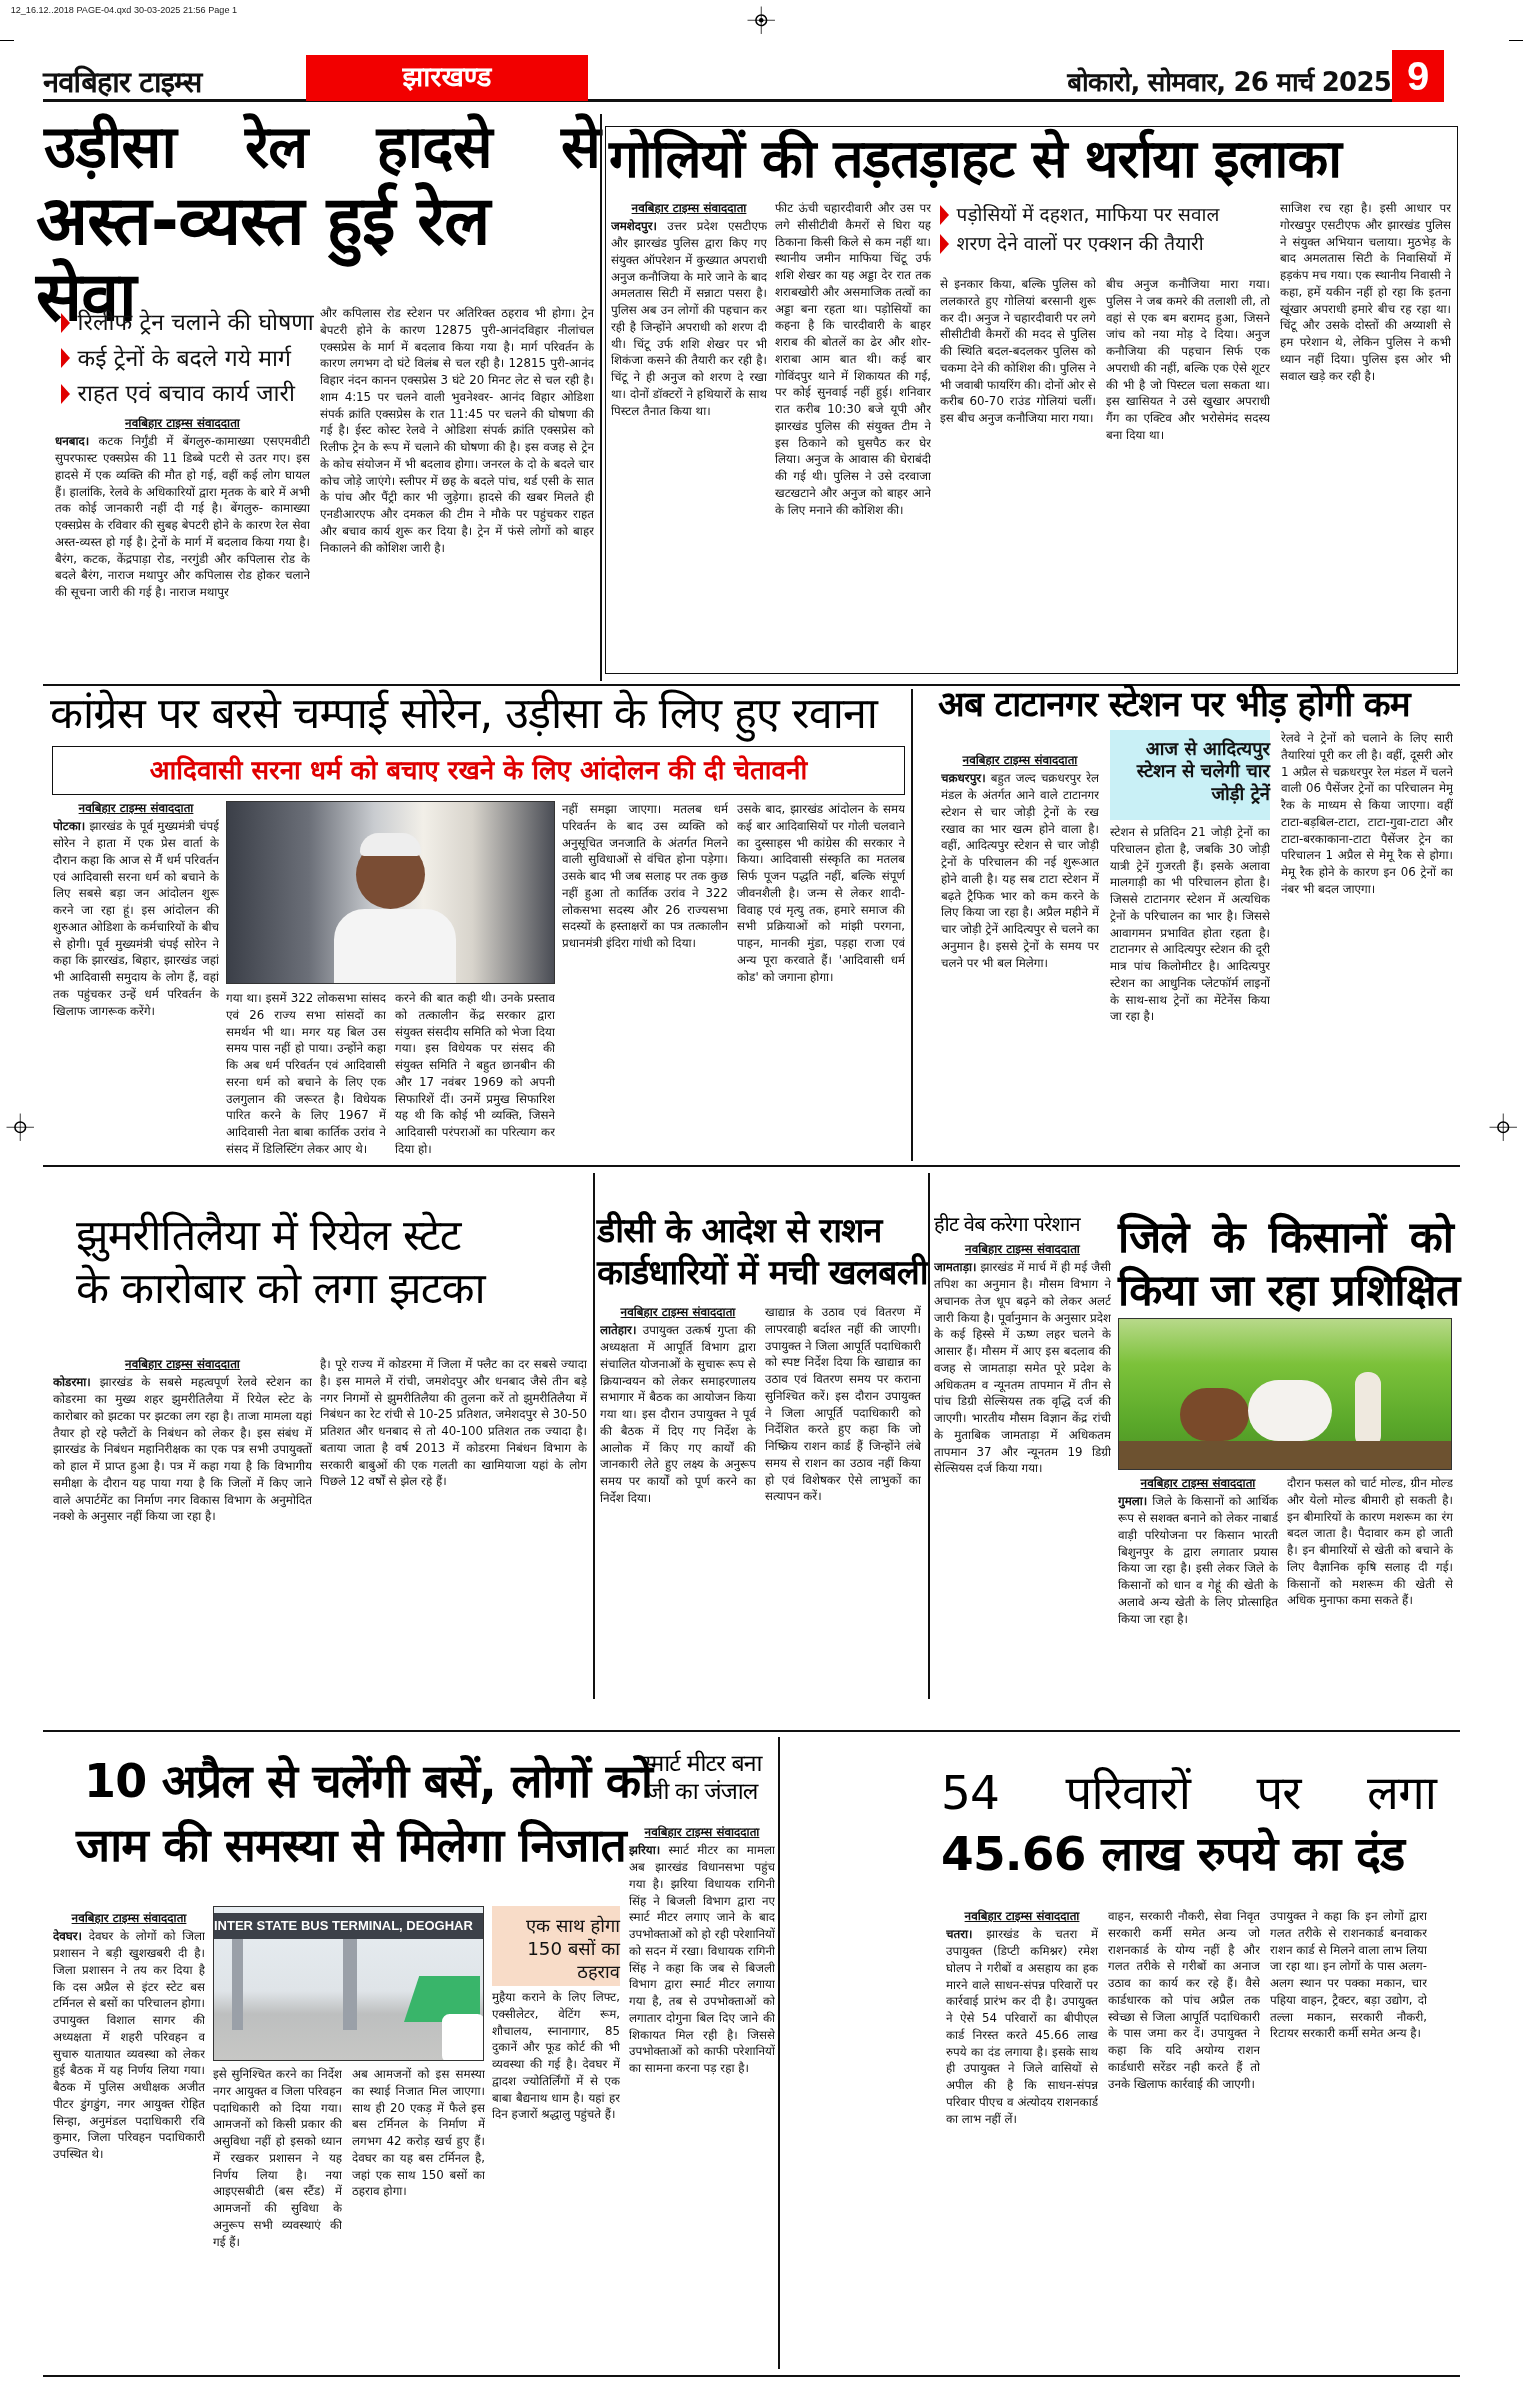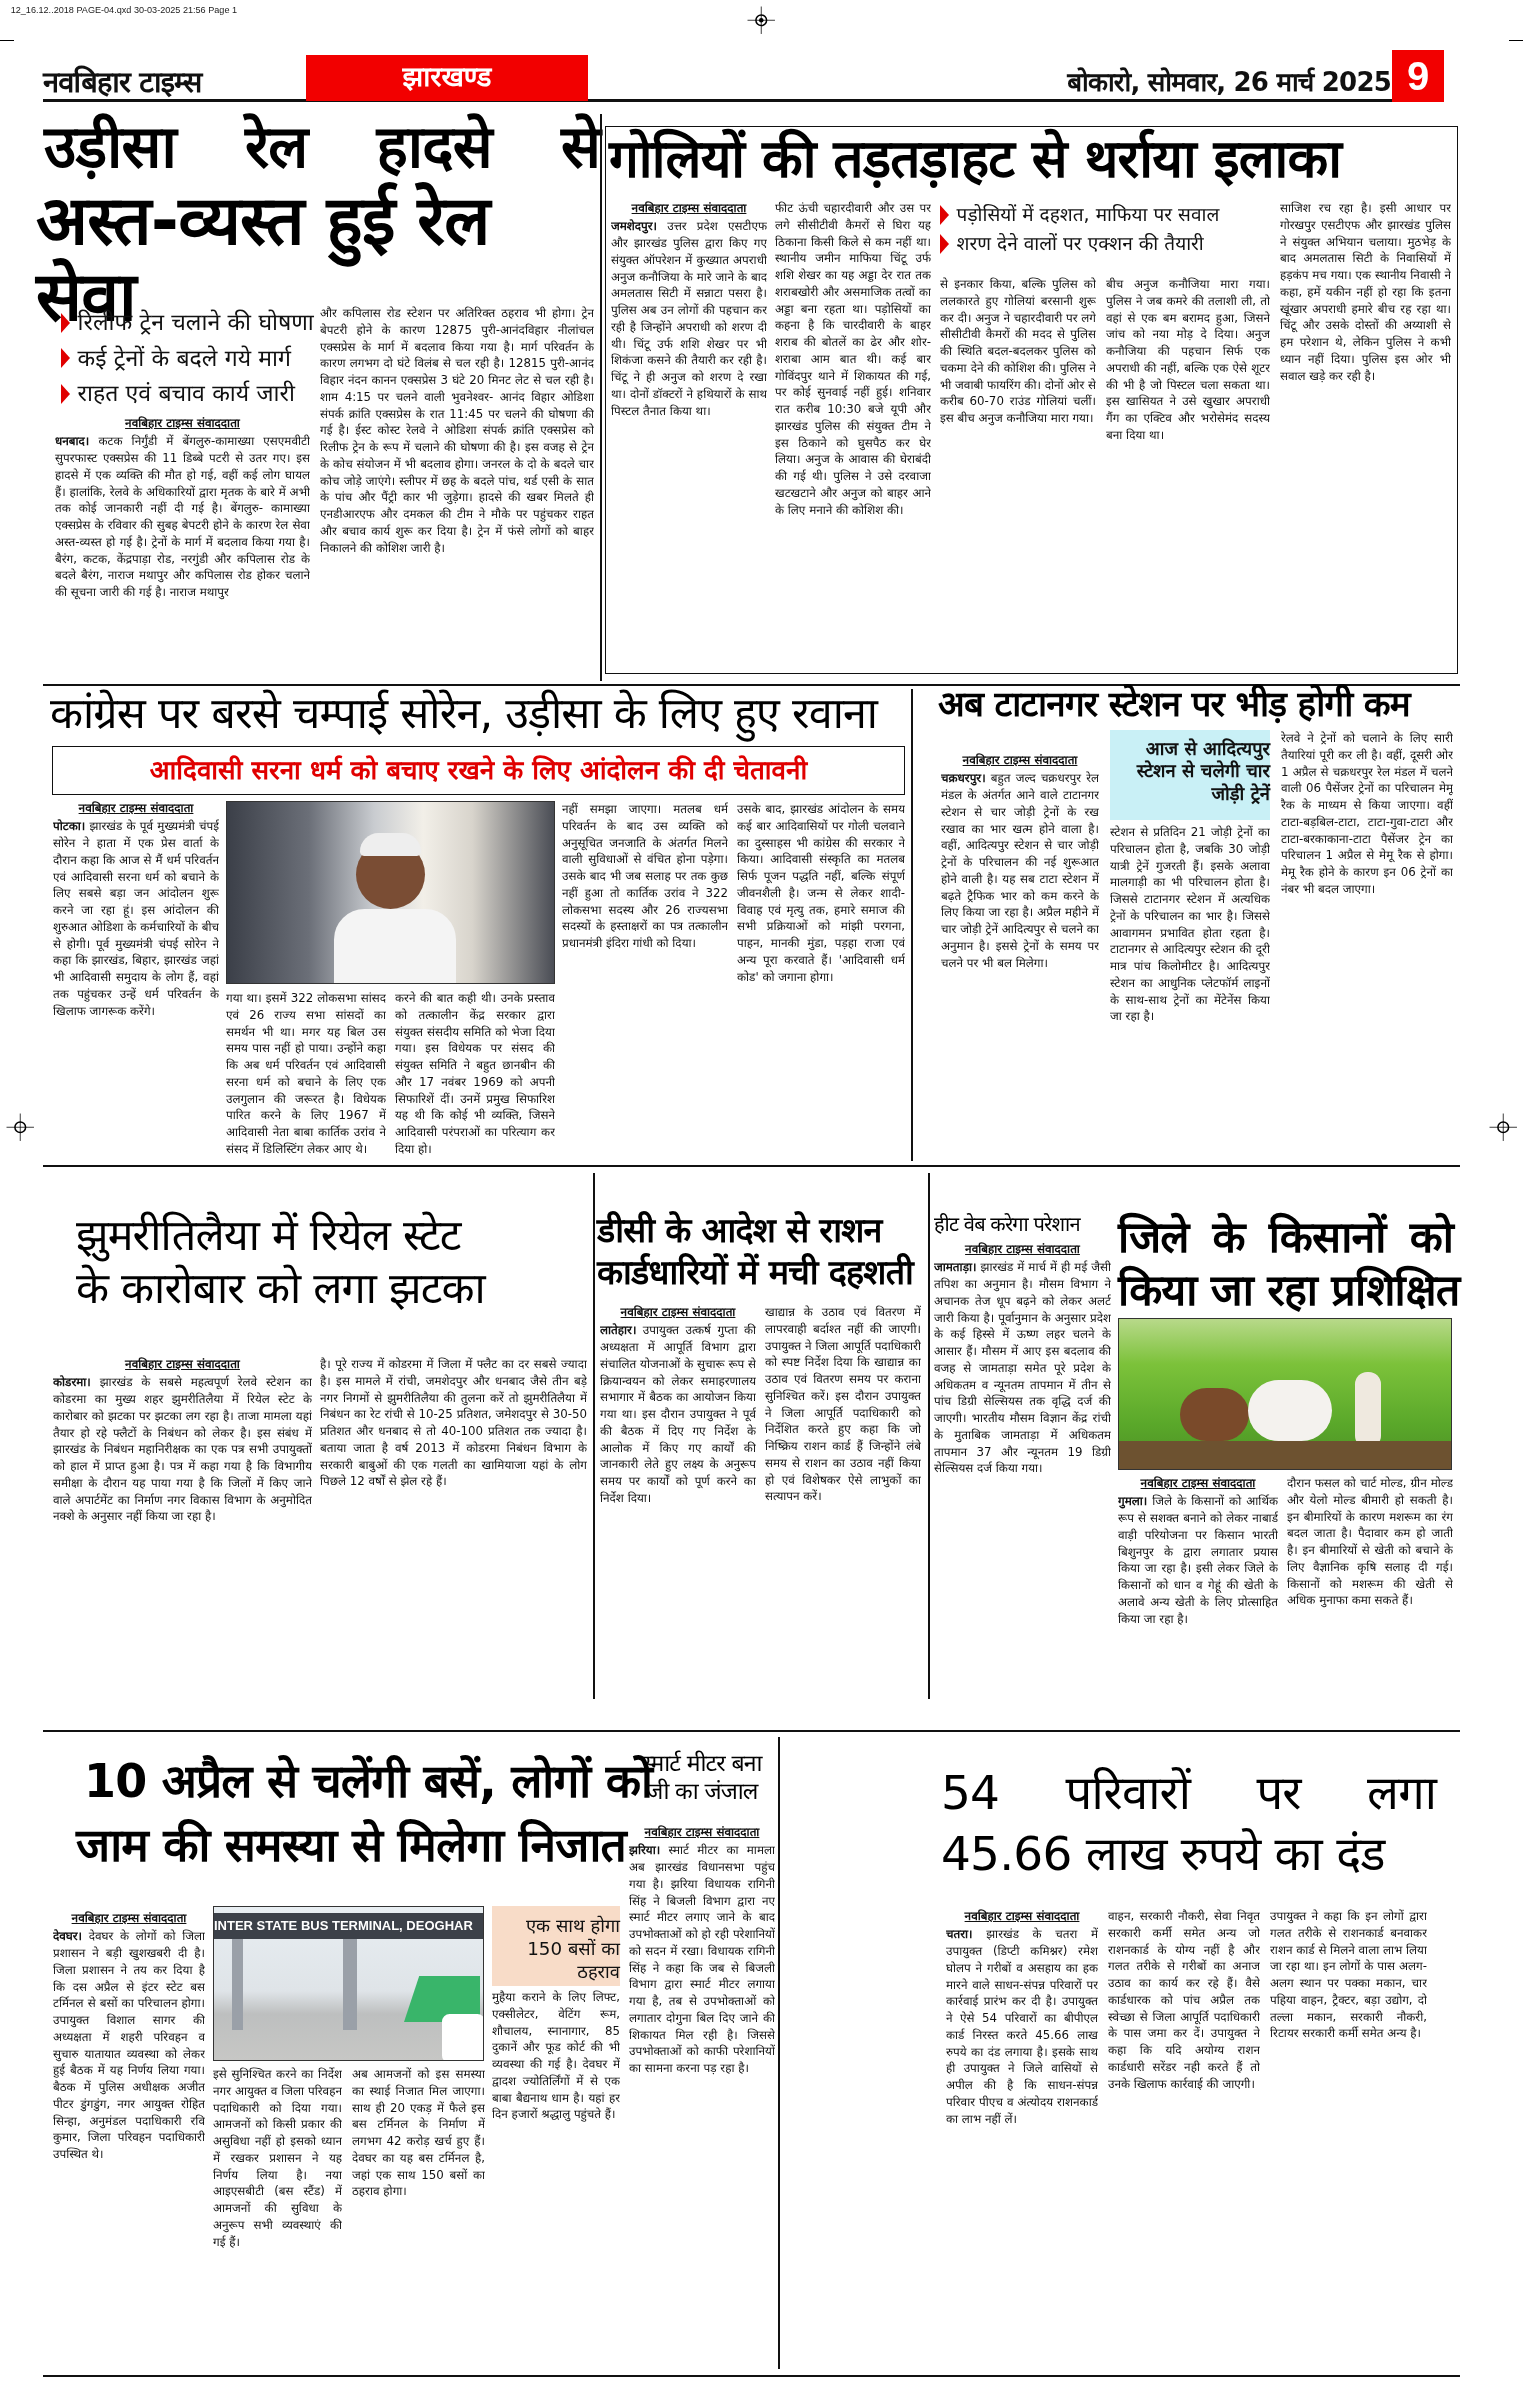--- a/index.html
+++ b/index.html
@@ -133,21 +133,21 @@
 <div class="hl" style="left:76px;top:1211px;width:518px;font-size:43px;font-weight:normal;white-space:nowrap">झुमरीतिलैया में रियेल स्टेट</div>
 <div class="hl" style="left:76px;top:1264px;width:518px;font-size:43px;font-weight:normal;white-space:nowrap">के कारोबार को लगा झटका</div>
 <div class="body" style="left:53px;top:1356px;width:259px;height:335px">
   <span class="byline">नवबिहार टाइम्स संवाददाता</span>
   <span class="dateline">कोडरमा।</span> <span>झारखंड के सबसे महत्वपूर्ण रेलवे स्टेशन का कोडरमा का मुख्य शहर झुमरीतिलैया में रियेल स्टेट के कारोबार को झटका पर झटका लग रहा है। ताजा मामला यहां तैयार हो रहे फ्लैटों के निबंधन को लेकर है। इस संबंध में झारखंड के निबंधन महानिरीक्षक का एक पत्र सभी उपायुक्तों को हाल में प्राप्त हुआ है। पत्र में कहा गया है कि विभागीय समीक्षा के दौरान यह पाया गया है कि जिलों में किए जाने वाले अपार्टमेंट का निर्माण नगर विकास विभाग के अनुमोदित नक्शे के अनुसार नहीं किया जा रहा है।</span>
 </div>
 <div class="body" style="left:320px;top:1356px;width:267px;height:335px"><span>है। पूरे राज्य में कोडरमा में जिला में फ्लैट का दर सबसे ज्यादा है। इस मामले में रांची, जमशेदपुर और धनबाद जैसे तीन बड़े नगर निगमों से झुमरीतिलैया की तुलना करें तो झुमरीतिलैया में निबंधन का रेट रांची से 10-25 प्रतिशत, जमेशदपुर से 30-50 प्रतिशत और धनबाद से तो 40-100 प्रतिशत तक ज्यादा है। बताया जाता है वर्ष 2013 में कोडरमा निबंधन विभाग के सरकारी बाबुओं की एक गलती का खामियाजा यहां के लोग पिछले 12 वर्षों से झेल रहे हैं।</span></div>
 <div class="vline" style="left:593px;top:1173px;height:526px"></div>
 
 <div class="hl" style="left:597px;top:1211px;width:328px;font-size:34px;white-space:nowrap">डीसी के आदेश से राशन</div>
-<div class="hl" style="left:597px;top:1253px;width:328px;font-size:34px;white-space:nowrap">कार्डधारियों में मची दहशती</div>
+<div class="hl" style="left:597px;top:1253px;width:328px;font-size:34px;white-space:nowrap">कार्डधारियों में मची खलबली</div>
 <div class="body" style="left:600px;top:1304px;width:156px;height:388px">
   <span class="byline">नवबिहार टाइम्स संवाददाता</span>
   <span class="dateline">लातेहार।</span> <span>उपायुक्त उत्कर्ष गुप्ता की अध्यक्षता में आपूर्ति विभाग द्वारा संचालित योजनाओं के सुचारू रूप से क्रियान्वयन को लेकर समाहरणालय सभागार में बैठक का आयोजन किया गया था। इस दौरान उपायुक्त ने पूर्व की बैठक में दिए गए निर्देश के आलोक में किए गए कार्यों की जानकारी लेते हुए लक्ष्य के अनुरूप समय पर कार्यों को पूर्ण करने का निर्देश दिया।</span>
 </div>
 <div class="body" style="left:765px;top:1304px;width:156px;height:388px"><span>खाद्यान्न के उठाव एवं वितरण में लापरवाही बर्दाश्त नहीं की जाएगी। उपायुक्त ने जिला आपूर्ति पदाधिकारी को स्पष्ट निर्देश दिया कि खाद्यान्न का उठाव एवं वितरण समय पर कराना सुनिश्चित करें। इस दौरान उपायुक्त ने जिला आपूर्ति पदाधिकारी को निर्देशित करते हुए कहा कि जो निष्क्रिय राशन कार्ड हैं जिन्होंने लंबे समय से राशन का उठाव नहीं किया हो एवं विशेषकर ऐसे लाभुकों का सत्यापन करें।</span></div>
 <div class="vline" style="left:928px;top:1173px;height:526px"></div>
 
 <div class="hl" style="left:934px;top:1213px;width:183px;font-size:20px;font-weight:normal;text-align:left">हीट वेब करेगा परेशान</div>
 <div class="body" style="left:934px;top:1241px;width:177px;height:453px">
   <span class="byline">नवबिहार टाइम्स संवाददाता</span>
@@ -189,21 +189,21 @@
 <div class="body" style="left:492px;top:1989px;width:128px;height:381px"><span>मुहैया कराने के लिए लिफ्ट, एक्सीलेटर, वेटिंग रूम, शौचालय, स्नानागार, 85 दुकानें और फूड कोर्ट की भी व्यवस्था की गई है। देवघर में द्वादश ज्योतिर्लिंगों में से एक बाबा बैद्यनाथ धाम है। यहां हर दिन हजारों श्रद्धालु पहुंचते हैं।</span></div>
 
 <div class="hl" style="left:629px;top:1750px;width:146px;font-size:23px;font-weight:normal;text-align:center;line-height:1.2">स्मार्ट मीटर बना जी का जंजाल</div>
 <div class="body" style="left:629px;top:1824px;width:146px;height:545px">
   <span class="byline">नवबिहार टाइम्स संवाददाता</span>
   <span class="dateline">झरिया।</span> <span>स्मार्ट मीटर का मामला अब झारखंड विधानसभा पहुंच गया है। झरिया विधायक रागिनी सिंह ने बिजली विभाग द्वारा नए स्मार्ट मीटर लगाए जाने के बाद उपभोक्ताओं को हो रही परेशानियों को सदन में रखा। विधायक रागिनी सिंह ने कहा कि जब से बिजली विभाग द्वारा स्मार्ट मीटर लगाया गया है, तब से उपभोक्ताओं को लगातार दोगुना बिल दिए जाने की शिकायत मिल रही है। जिससे उपभोक्ताओं को काफी परेशानियों का सामना करना पड़ रहा है।</span>
 </div>
 <div class="vline" style="left:778px;top:1737px;height:632px"></div>
 
 <div class="hl" style="left:941px;top:1767px;width:495px;font-size:47px;font-weight:normal;text-align:justify;text-align-last:justify">54 परिवारों पर लगा</div>
-<div class="hl" style="left:941px;top:1828px;width:495px;font-size:47px;font-weight:normal;white-space:nowrap">45.66 लाख रुपये का दंड</div>
+<div class="hl" style="left:941px;top:1828px;width:495px;font-size:47px;font-weight:bold;white-space:nowrap">45.66 लाख रुपये का दंड</div>
 <div class="body" style="left:946px;top:1908px;width:152px;height:461px">
   <span class="byline">नवबिहार टाइम्स संवाददाता</span>
   <span class="dateline">चतरा।</span> <span>झारखंड के चतरा में उपायुक्त (डिप्टी कमिश्नर) रमेश घोलप ने गरीबों व असहाय का हक मारने वाले साधन-संपन्न परिवारों पर कार्रवाई प्रारंभ कर दी है। उपायुक्त ने ऐसे 54 परिवारों का बीपीएल कार्ड निरस्त करते 45.66 लाख रुपये का दंड लगाया है। इसके साथ ही उपायुक्त ने जिले वासियों से अपील की है कि साधन-संपन्न परिवार पीएच व अंत्योदय राशनकार्ड का लाभ नहीं लें।</span>
 </div>
 <div class="body" style="left:1108px;top:1908px;width:152px;height:461px"><span>वाहन, सरकारी नौकरी, सेवा निवृत सरकारी कर्मी समेत अन्य जो राशनकार्ड के योग्य नहीं है और गलत तरीके से गरीबों का अनाज उठाव का कार्य कर रहे हैं। वैसे कार्डधारक को पांच अप्रैल तक स्वेच्छा से जिला आपूर्ति पदाधिकारी के पास जमा कर दें। उपायुक्त ने कहा कि यदि अयोग्य राशन कार्डधारी सरेंडर नही करते हैं तो उनके खिलाफ कार्रवाई की जाएगी।</span></div>
 <div class="body" style="left:1270px;top:1908px;width:157px;height:461px"><span>उपायुक्त ने कहा कि इन लोगों द्वारा गलत तरीके से राशनकार्ड बनवाकर राशन कार्ड से मिलने वाला लाभ लिया जा रहा था। इन लोगों के पास अलग-अलग स्थान पर पक्का मकान, चार पहिया वाहन, ट्रैक्टर, बड़ा उद्योग, दो तल्ला मकान, सरकारी नौकरी, रिटायर सरकारी कर्मी समेत अन्य है।</span></div>
 
 <div class="hline" style="left:43px;top:2375px;width:1417px"></div>
 
 

